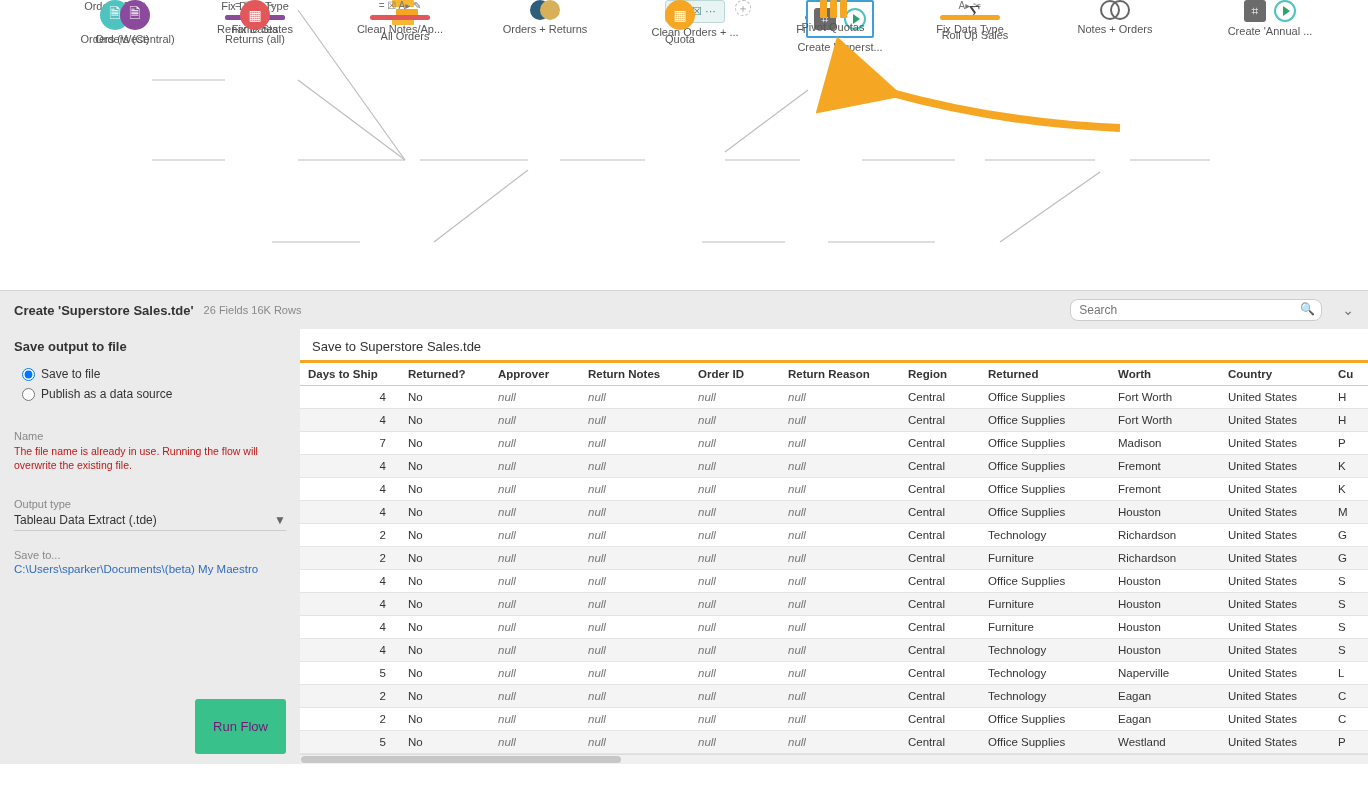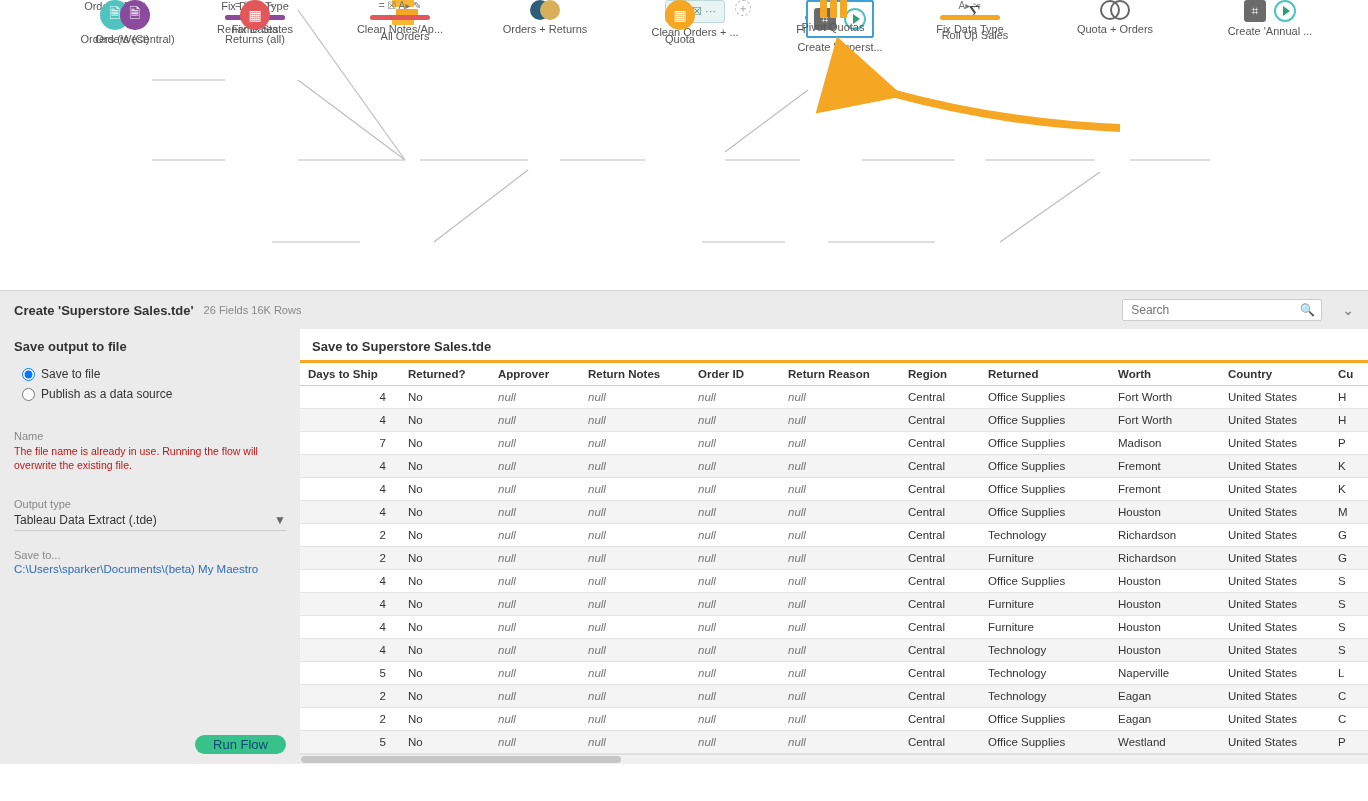--- a/index.html
+++ b/index.html
@@ -58,42 +58,42 @@
 
   
   #arrow{position:absolute;left:880px;top:88px;pointer-events:none}
   #arrow svg{overflow:visible}
 
   
   #details{background:#ebebeb;border-top:1px solid #d5d5d5}
   #details-header{display:flex;align-items:center;padding:8px 14px;gap:10px}
   #details-header .title{font-weight:700;font-size:13px}
   #details-header .meta{color:#888;font-size:11px}
-  #search{margin-left:auto;display:flex;align-items:center;background:#fff;border:1px solid #ccc;border-radius:2px;padding:2px 6px;width:200px;color:#888}
+  #search{margin-left:auto;display:flex;background:#fff;border:1px solid #ccc;border-radius:8px;padding:2px 6px;width:252px;color:#888}
   #search input{border:0;outline:0;flex:1;font-size:12px}
   .chev{margin-left:10px;color:#777;font-size:14px;cursor:pointer}
 
   #details-body{display:flex;align-items:stretch}
 
   
   #cfg{width:300px;padding:10px 14px;font-size:12px;color:#333;display:flex;flex-direction:column}
   #cfg h4{margin:0 0 10px 0;font-size:13px}
   .radio{display:flex;align-items:center;gap:6px;margin:3px 0 3px 8px;color:#333}
   .radio input{margin:0}
   .fld-lbl{color:#888;font-size:11px;margin-top:26px}
   .txt{border:0;border-bottom:1px solid #c01818;background:transparent;width:100%;padding:3px 0;font-size:12px;color:#333;outline:none}
   .warn{color:#c01818;font-size:10.5px;line-height:1.3;margin-top:3px}
   .sel{display:flex;justify-content:space-between;align-items:center;border-bottom:1px solid #ccc;padding:3px 0;cursor:pointer}
   .sel .arr{color:#666}
   .path{color:#2e6bbd;font-size:11.5px;word-break:break-all;padding-top:2px}
-  #run{align-self:flex-end;margin-top:auto;background:#39c18b;color:#0c4a6e;border:0;border-radius:12px;padding:2px 18px;font-size:13px;cursor:pointer}
+  #run{align-self:flex-end;margin-top:auto;background:#39c18b;color:#701a75;border:0;border-radius:3px;padding:20px 18px;font-size:13px;cursor:pointer}
 
   
   #gridwrap{flex:1;background:#fff;display:flex;flex-direction:column;min-width:0}
-  #gridtitle{font-weight:700;padding:10px 12px 6px 12px;font-size:13px}
+  #gridtitle{font-weight:400;padding:10px 12px 6px 12px;font-size:13px}
   .accent{height:3px;background:#f5a623}
   .grid{overflow:auto;flex:1}
   table{border-collapse:collapse;width:100%;font-size:11.5px;table-layout:fixed}
   th,td{border-bottom:1px solid #e4e4e4;padding:5px 8px;text-align:left;white-space:nowrap;overflow:hidden;text-overflow:ellipsis}
   th{background:#fff;font-weight:600;border-bottom:1px solid #ccc}
   tbody tr:nth-child(even){background:#f4f4f4}
   td.num{text-align:right;padding-right:14px}
   td.null{font-style:italic;color:#777}
   .sb{height:10px;background:#f0f0f0;border-top:1px solid #ddd;display:flex}
   .sb .thumb{width:30%;background:#c7c7c7;border-radius:4px;margin:1px}
@@ -193,21 +193,21 @@
   <div class="node" style="left:930px;top:140">
     <div class="sigma">Σ</div>
     <span class="label">Roll Up Sales</span>
   </div>
 
   <div class="node" style="left:1070px;top:143">
     <div class="venn">
         <div class="c left"></div>
         <div class="c right"></div>
       </div>
-    <span class="label">Quota + Orders</span>
+    <span class="label">Notes + Orders</span>
   </div>
 
   <div class="node" style="left:1210px;top:145;width:120px">
     <div class="outpair">
       <div class="out">⌗</div>
       <div class="play"></div>
     </div>
     <span class="label">Create 'Annual ...</span>
   </div>
 

